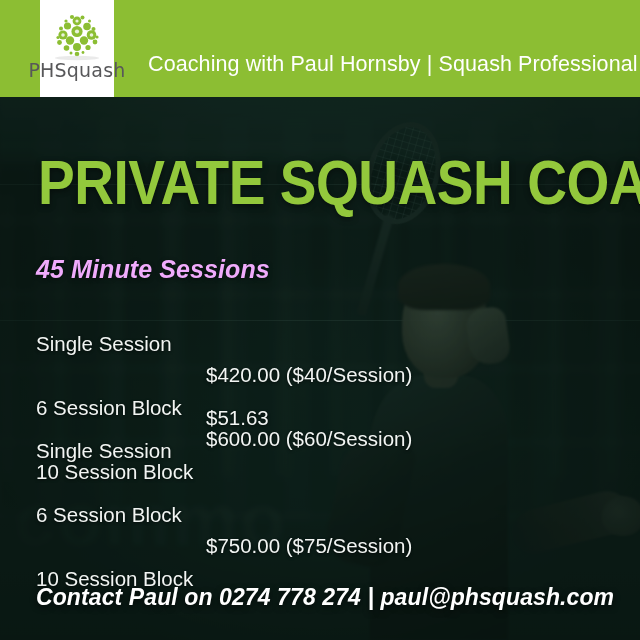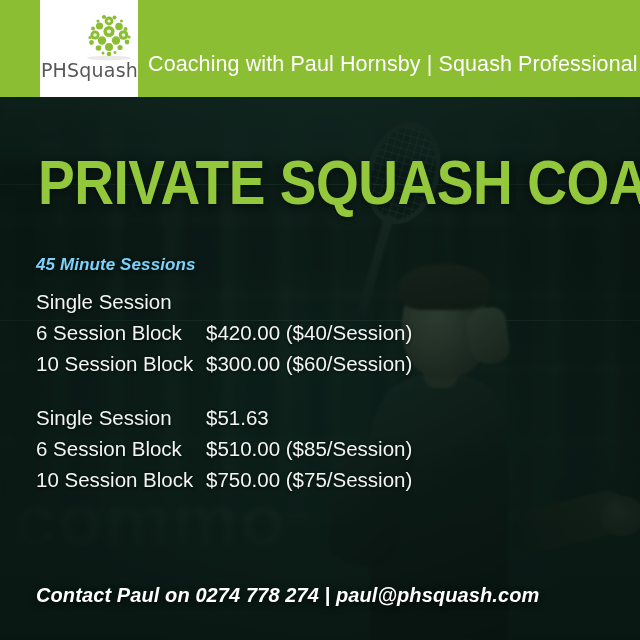--- a/index.html
+++ b/index.html
@@ -150,24 +150,24 @@
     background:rgba(35,86,66,.20);
   }
 
   
   .header{
     position:absolute;left:0;top:0;width:100%;height:97px;
     background:#8cbe33;
     z-index:5;
   }
   .logo-box{
-    position:absolute;left:40px;top:0;width:98px;height:97px;
+    position:absolute;left:40px;top:0;width:74px;height:97px;
     background:#ffffff;
     display:flex;flex-direction:column;
-    align-items:flex-end;justify-content:flex-start;
+    align-items:center;justify-content:flex-start;
     padding-top:9px;
   }
   .logo-mark{position:relative;width:58px;height:52px;}
   .logo-mark svg{display:block;width:58px;height:52px;}
   .logo-word{
     font-size:19px;color:#58585a;letter-spacing:.2px;
     font-family:"DejaVu Sans", sans-serif;
     margin-top:-2px;
   }
   .header-tagline{
@@ -191,44 +191,44 @@
     transform-origin:left top;
     white-space:nowrap;
     text-shadow:0 2px 6px rgba(0,0,0,.45);
   }
 
   .block{position:absolute;left:36px;}
   .block.b45{top:158px;}
   .block.b60{top:305px;}
 
   .block-heading{
-    color:#7dd3fc;
-    font-size:17px;
+    color:#f0abfc;
+    font-size:25px;
     font-weight:bold;
     font-style:italic;
     letter-spacing:.1px;
     margin-bottom:11px;
     text-shadow:0 1px 4px rgba(0,0,0,.5);
     white-space:nowrap;
   }
   .row{
     display:flex;
     color:#f2f5f3;
     font-size:20.5px;
     line-height:31px;
     white-space:nowrap;
     text-shadow:0 1px 3px rgba(0,0,0,.6);
   }
-  .row .label{width:170px;flex:0 0 170px;}
+  .row .label{width:170px;flex:0 0 170px;margin-top:33px;}
   .row .price{flex:0 0 auto;}
 
   .contact{
     position:absolute;left:36px;top:487px;
     color:#ffffff;
-    font-size:20px;
+    font-size:23px;
     font-weight:bold;
     font-style:italic;
     letter-spacing:.1px;
     white-space:nowrap;
     text-shadow:0 2px 6px rgba(0,0,0,.7);
   }
 </style>
 </head>
 <body>
 
@@ -318,33 +318,32 @@
 
       <div class="row">
         <span class="label">Single Session</span>
       </div>
       <div class="row">
         <span class="label">6 Session Block</span>
         <span class="price">$420.00 ($40/Session)</span>
       </div>
       <div class="row">
         <span class="label">10 Session Block</span>
-        <span class="price">$300.00 ($60/Session)</span>
+        <span class="price">$600.00 ($60/Session)</span>
       </div>
     </div>
 
     <div class="block b60">
 
       <div class="row">
         <span class="label">Single Session</span>
         <span class="price">$51.63</span>
       </div>
       <div class="row">
         <span class="label">6 Session Block</span>
-        <span class="price">$510.00 ($85/Session)</span>
       </div>
       <div class="row">
         <span class="label">10 Session Block</span>
         <span class="price">$750.00 ($75/Session)</span>
       </div>
     </div>
 
     <div class="contact">Contact Paul on  0274 778 274  |  paul@phsquash.com</div>
   </div>
 

